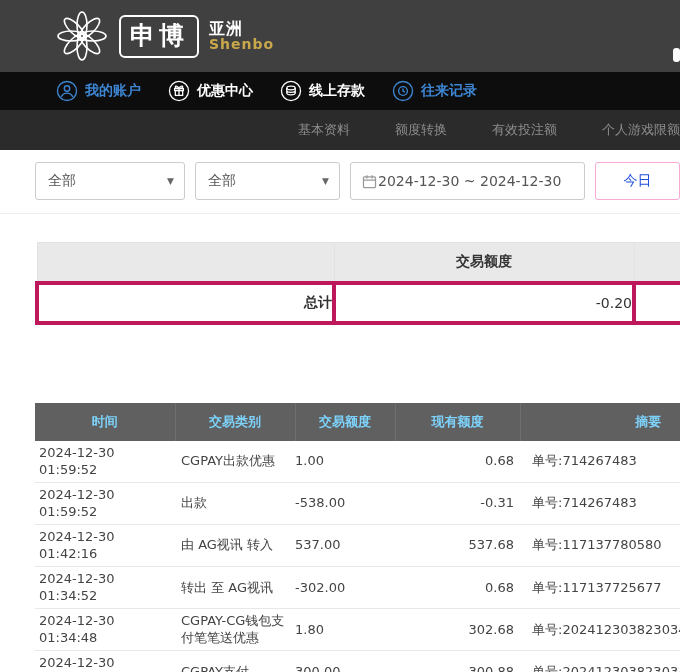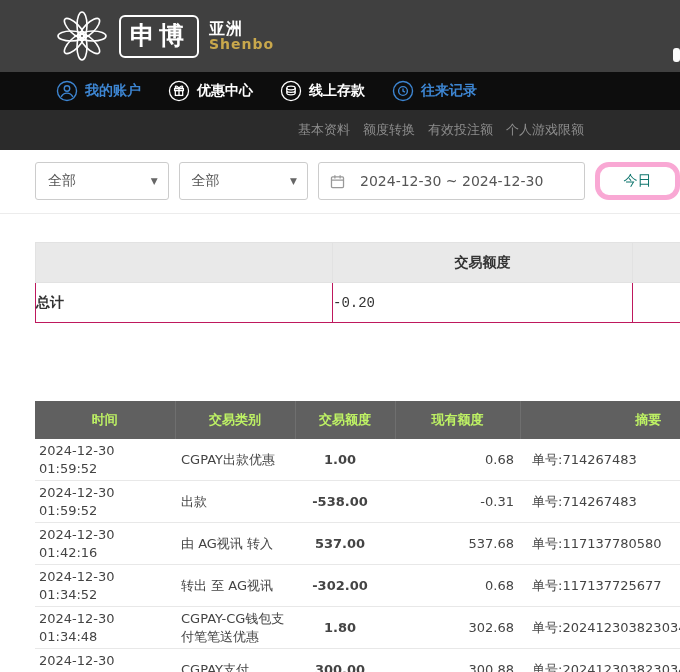--- a/index.html
+++ b/index.html
@@ -18,49 +18,49 @@
   .scroll-thumb { position:absolute; right:0; top:48px; width:7px; height:14px; background:#fbfbfb; border-radius:3px; }
 
   
   .mainnav { height:38px; background:#0d0d0d; display:flex; align-items:center; padding-left:56px; gap:27px; }
   .nav-item { display:flex; align-items:center; gap:7px; color:#fff; font-size:14px; font-weight:bold; cursor:pointer; white-space:nowrap; }
   .nav-item.active { color:#3d85d1; }
   .nav-ico { display:flex; }
   .nav-ico svg { display:block; }
 
   
-  .subnav { height:40px; background:#2b2b2b; display:flex; align-items:center; padding-left:298px; gap:13px; }
+  .subnav { height:40px; background:#2b2b2b; display:flex; align-items:center; padding-left:298px; gap:45px; }
   .subnav-item { color:#8d8d8d; font-size:13px; white-space:nowrap; cursor:pointer; }
 
   
   .filters { display:flex; align-items:flex-start; gap:10px; padding:12px 0 13px 35px; border-bottom:1px solid #ececec; }
   .select { width:155px; height:38px; border:1px solid #ccc; border-radius:3px; display:flex; align-items:center; justify-content:space-between; padding:0 10px 0 12px; color:#555; font-size:14px; background:#fff; cursor:pointer; }
   .select.sm { width:150px; }
   .caret { font-size:9px; color:#666; }
-  .datebox { width:267px; height:38px; border:1px solid #ccc; border-radius:3px; display:flex; align-items:center; gap:14px; padding:0 10px; color:#555; font-size:14px; background:#fff; cursor:pointer; flex:none; }
-  .today { height:38px; width:85px; border:5px solid #f9a8d4; border-radius:14px; background:#fff; color:#0f766e; font-size:14px; flex:none; cursor:pointer; font-family:inherit; }
+  .datebox { width:235px; height:38px; border:1px solid #ccc; border-radius:3px; display:flex; align-items:center; gap:0; padding:0 10px; color:#555; font-size:14px; background:#fff; cursor:pointer; flex:none; }
+  .today { height:38px; width:85px; border:1px solid #f9a8d4; border-radius:3px; background:#fff; color:#1d4ed8; font-size:14px; flex:none; cursor:pointer; font-family:inherit; }
 
   
   .summary-wrap { margin:28px 0 0 35px; width:645px; overflow:hidden; }
   table.summary { border-collapse:collapse; width:745px; table-layout:fixed; font-size:14px; }
   table.summary th { background:#e9e9e9; height:40px; font-weight:bold; color:#333; border:1px solid #e2e2e2; text-align:center; }
-  table.summary td { height:40px; text-align:left; color:#333; border:1px solid #be185d; background:#fff;font-family:Liberation Mono, monospace; }
+  table.summary td { height:40px; text-align:right; color:#333; border:4px solid #be185d; background:#fff; }
   .s1 { width:297px; } .s2 { width:300px; } .s3 { width:148px; }
   td.s1 { font-weight:bold; }
 
   
   .tx-wrap { margin:78px 0 0 35px; width:645px; overflow:hidden; }
   table.tx { border-collapse:collapse; width:741px; table-layout:fixed; font-size:13px; }
-  table.tx thead th { background:#606060; color:#bef264; height:38px; font-weight:bold; text-align:center; border-left:1px solid #6f6f6f; }
+  table.tx thead th { background:#606060; color:#7dd3fc; height:38px; font-weight:bold; text-align:center; border-left:1px solid #6f6f6f; }
   table.tx thead th:first-child { border-left:none; }
   .c-time { width:140px; } .c-type { width:120px; } .c-amount { width:100px; } .c-balance { width:125px; } .c-summary { width:256px; }
   table.tx tbody td { border-bottom:1px solid #e8e8e8; height:34px; color:#444; line-height:1.35; padding-top:3px; padding-bottom:3px; }
   table.tx tbody td.c-time { text-align:left; padding-left:4px; }
   table.tx tbody td.c-type { text-align:left; padding-left:6px; padding-right:4px;margin-left:33px; }
-  table.tx tbody td.c-amount { text-align:center; padding-right:10px;font-weight:bold; }
+  table.tx tbody td.c-amount { text-align:left; padding-right:10px; }
   table.tx tbody td.c-balance { text-align:right; padding-right:6px; }
   table.tx tbody td.c-summary { text-align:left; padding-left:12px; }
 </style>
 </head>
 <body>
 
 <div class="page">
 
   <header class="topbar">
     <div class="brand">

